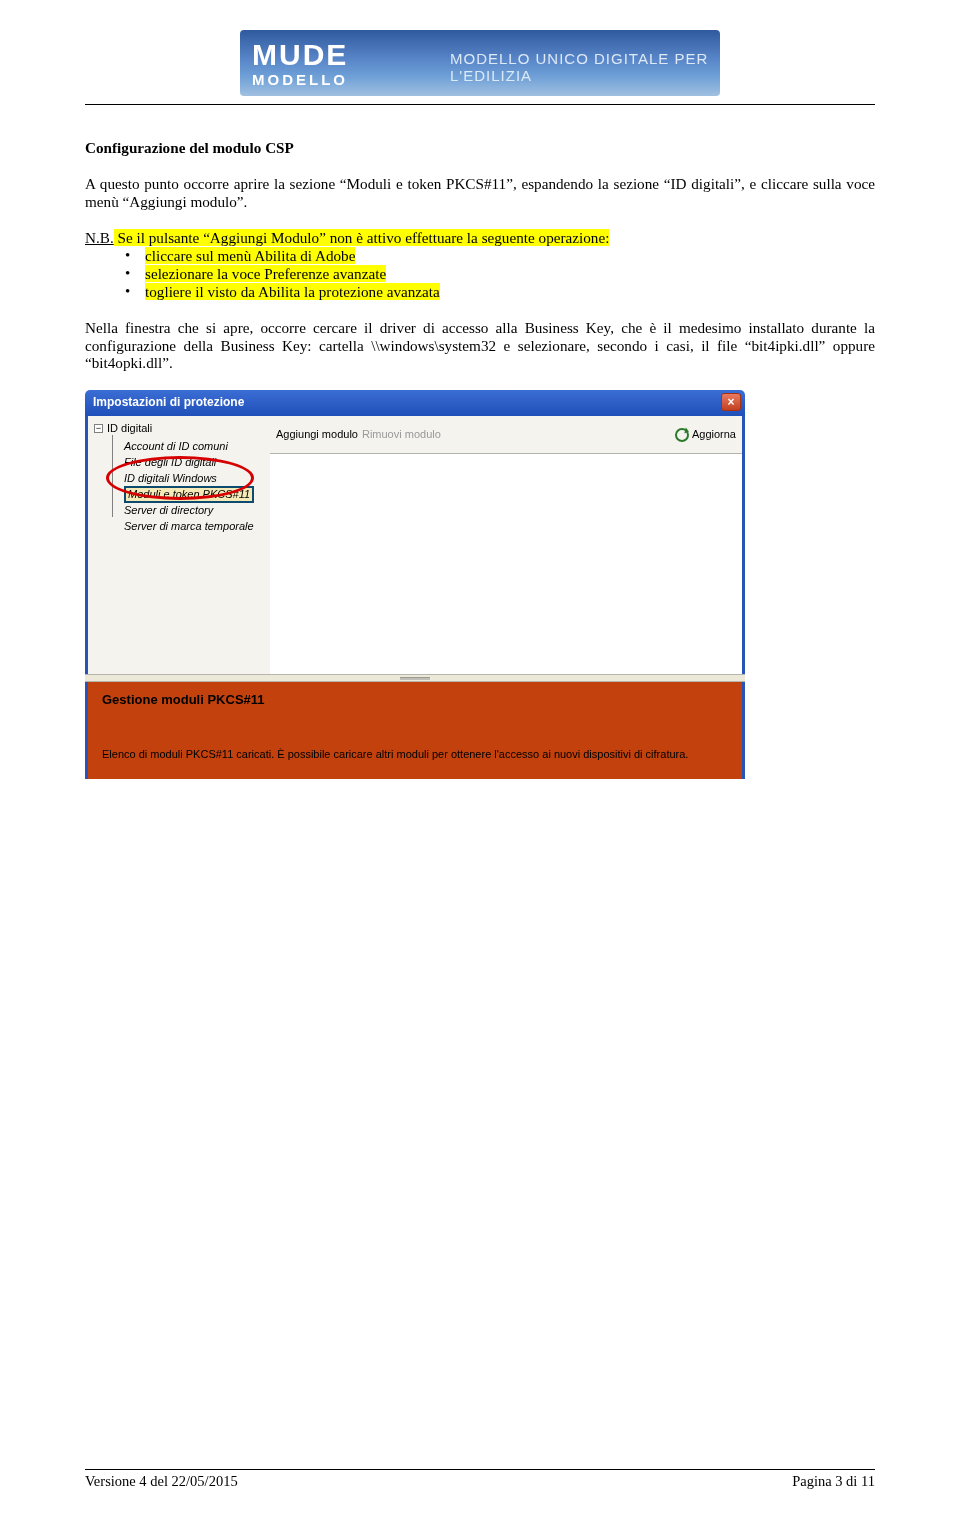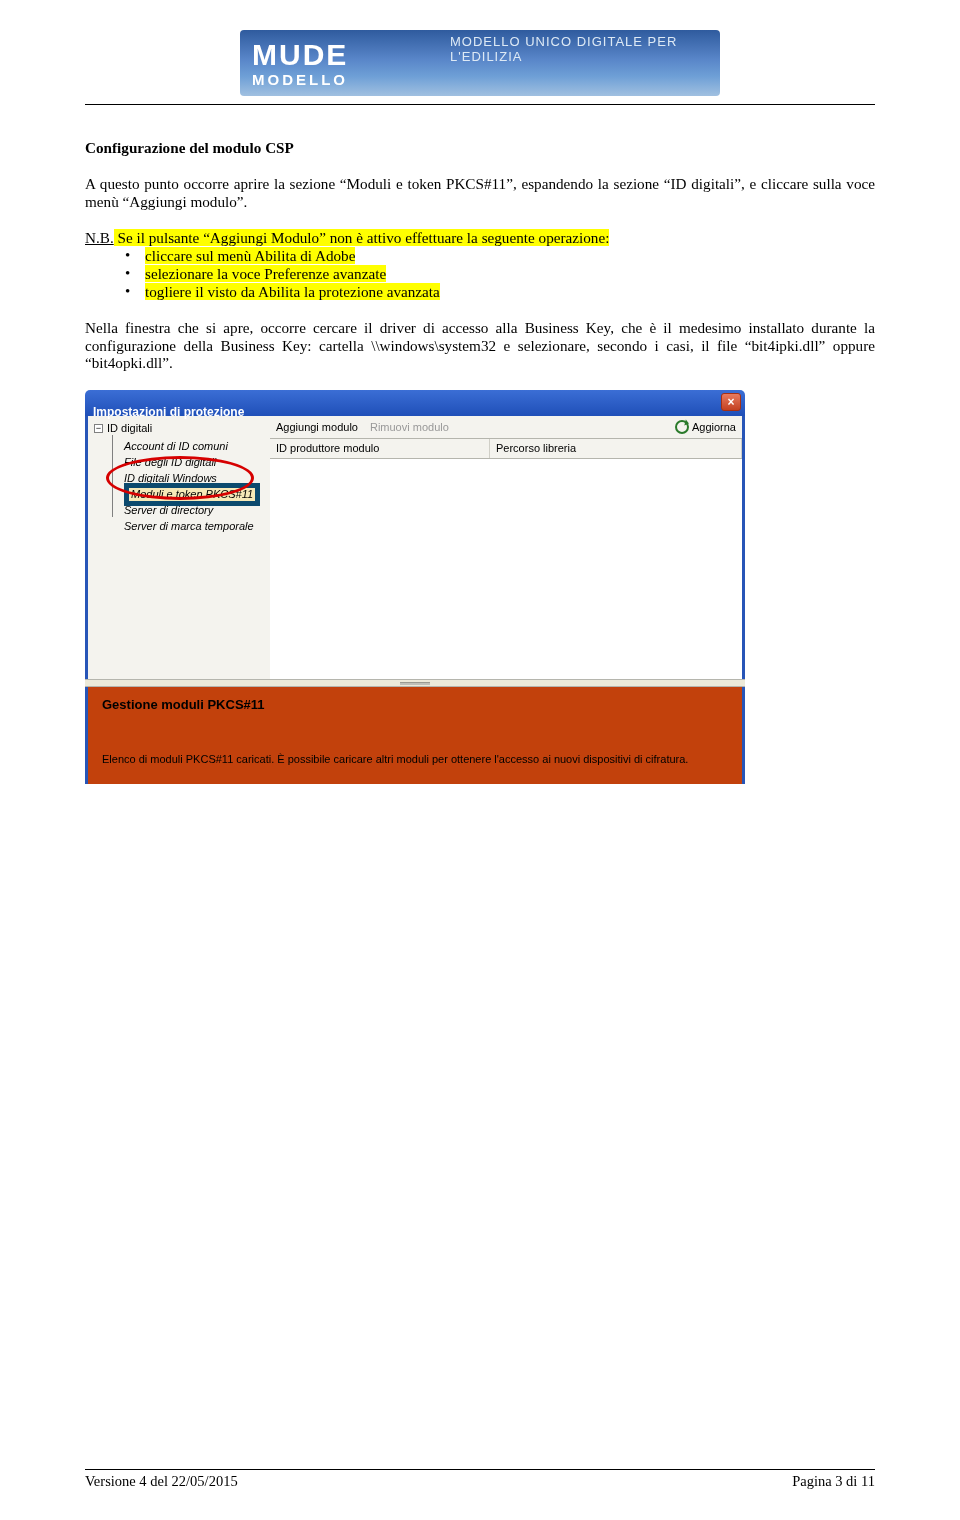--- a/index.html
+++ b/index.html
@@ -25,22 +25,22 @@
     overflow: hidden;
   }
   .banner-logo {
     color: #fff;
     font-family: Arial, Helvetica, sans-serif;
     line-height: 1;
   }
   .banner-logo .mude { font-size: 30px; font-weight: bold; letter-spacing: 2px; display:block;}
   .banner-logo .piemonte { font-size: 15px; font-weight: bold; letter-spacing: 3px; display:block; margin-top:2px;}
   .banner-subtitle {
-    position: absolute; top: 4px; left: 210px;
-    color: #dde9f5; font-size: 13px; font-family: Arial, sans-serif; letter-spacing: 1px;
+    position: absolute; top: 20px; left: 210px;
+    color: #dde9f5; font-size: 15px; font-family: Arial, sans-serif; letter-spacing: 1px;
   }
   hr.rule { border: none; border-top: 1px solid #000; margin: 0; }
   .content { padding-top: 34px; font-size: 15.2px; line-height: 1.18; }
   .title { font-weight: bold; margin-bottom: 18px; }
   .para { text-align: justify; margin-bottom: 18px; }
   .nb { text-decoration: underline; }
   .hl { background: #ffff00; }
   ul.bullets { list-style: none; padding-left: 40px; margin-bottom: 18px; }
   ul.bullets li { position: relative; padding-left: 20px; margin-bottom: 0px; }
   ul.bullets li::before { content:"•"; position:absolute; left:0; top:0; font-size:15px;}
@@ -48,21 +48,21 @@
     margin: 8px 0 0 0;
     width: 660px;
   }
   .ss-titlebar {
     background: linear-gradient(180deg,#3b6ed5 0%,#1f4fb8 100%);
     height: 26px;
     color: #fff;
     font-family: Tahoma, Arial, sans-serif;
     font-size: 12px;
     font-weight: bold;
-    padding: 15px 8px 0 8px;
+    padding: 5px 8px 0 8px;
     position: relative;
     border-top-left-radius: 5px;
     border-top-right-radius: 5px;
   }
   .ss-close {
     position: absolute; right: 4px; top: 3px;
     width: 20px; height: 18px;
     background: linear-gradient(180deg,#e87b5f,#c34021);
     border-radius: 3px;
     color:#fff; font-weight:bold; font-size:12px;
@@ -82,39 +82,39 @@
     width: 182px;
     padding: 6px 4px 10px 6px;
     position: relative;
   }
   .ss-tree-root { display:flex; align-items:center; gap:4px;}
   .ss-tree-root .boxminus {
     width:9px;height:9px;border:1px solid #808080;display:flex;align-items:center;justify-content:center;font-size:9px;line-height:1;background:#fff;
   }
   .ss-tree-items { margin-left: 30px; margin-top: 3px; position:relative;}
   .ss-tree-items .item { height:16px; display:flex; align-items:center; white-space:nowrap;font-style:italic; }
-  .ss-tree-items .item.selected span { background:#f6e9b8; border:5px solid #0c4a6e; padding:0 2px; }
+  .ss-tree-items .item.selected span { background:#f6e9b8; border:2px solid #0c4a6e; padding:0 2px; }
   .tree-connector {
     position:absolute; left:-12px; top:-3px; width:1px; height:82px; background:#808080;
   }
   .circle-annot {
     position: absolute;
     border: 3px solid #d60000;
     border-radius: 50%;
     width: 148px; height: 44px;
     left: 18px; top: 40px;
     pointer-events: none;
   }
   .ss-right { flex:1; }
   .ss-toolbar {
-    height: 23px;
+    height: 38px;
     border-bottom: 1px solid #b5b5ad;
     display:flex; align-items:center;
     padding: 0 6px;
-    gap: 12px;
+    gap: 4px;
   }
   .ss-toolbar .btn { display:flex; align-items:center; gap:3px; }
   .ss-toolbar .btn.disabled { color:#999; }
   .ss-toolbar .spacer { flex:1 }
   .ss-toolbar .refresh-icon {
     width:14px;height:14px;border:2px solid #2a7a2a;border-radius:50%;display:inline-block;position:relative;
   }
   .ss-toolbar .refresh-icon::after{content:"";position:absolute;width:0;height:0;border-left:4px solid #2a7a2a;border-top:3px solid transparent;border-bottom:3px solid transparent;right:-2px;top:-2px;transform:rotate(15deg);}
   .ss-listhead {
     height: 20px; display:flex; border-bottom:1px solid #b5b5ad; background:#f4f3ee;
@@ -211,24 +211,20 @@
           </div>
           <div class="btn disabled">
             <span>Rimuovi modulo</span>
           </div>
           <div class="spacer"></div>
           <div class="btn">
             <span class="refresh-icon"></span>
             <span>Aggiorna</span>
           </div>
         </div>
-        <div class="ss-listhead">
-          <div class="col" style="width:220px">ID produttore modulo</div>
-          <div class="col" style="flex:1">Percorso libreria</div>
-        </div>
         <div class="ss-listbody"></div>
       </div>
     </div>
     <div class="ss-drag">
         <div class="grip"></div>
       </div>
     <div class="ss-lower">
       <h3>Gestione moduli PKCS#11</h3>
       <p>Elenco di moduli PKCS#11 caricati. È possibile caricare altri moduli per ottenere l'accesso ai nuovi dispositivi di cifratura.</p>
     </div>

